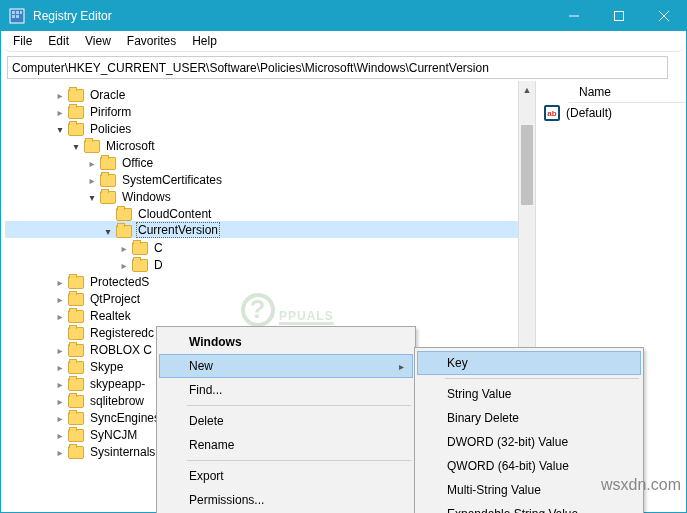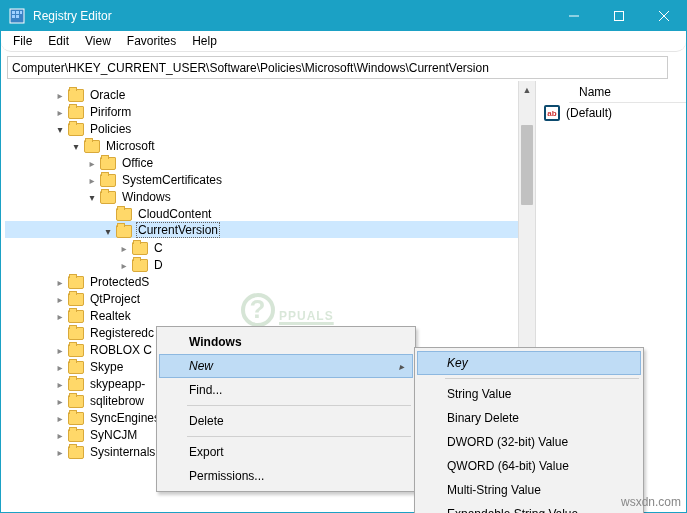--- a/index.html
+++ b/index.html
@@ -33,28 +33,28 @@
   .scrollbar .thumb{position:absolute;left:2px;right:2px;top:44px;height:80px;background:#c1c1c1;border-radius:1px;}
   .scrollbar .arrow.top{position:absolute;top:0;left:0;right:0;}
   .scrollbar .arrow.bot{position:absolute;bottom:0;left:0;right:0;}
   .rightpane { width:150px; background:#fff; }
   .rhdr { height:22px; border-bottom:1px solid #e5e5e5; display:flex; align-items:center; padding-left:10px;margin-left:33px;}
   .ritem { display:flex; align-items:center; padding:2px 8px; }
   .str-icon { width:16px;height:16px;border:2px solid #0c4a6e;background:#fff;border-radius:2px;margin-right:6px;display:inline-flex;align-items:center;justify-content:center;font-size:8px;color:#c33;font-weight:bold;}
   
   .ctx { position:absolute; background:#f2f2f2; border:1px solid #a7a7a7; box-shadow:2px 3px 3px rgba(0,0,0,.2); padding:3px 2px; z-index:10;}
   .ctx .ci { height:24px; display:flex; align-items:center; padding:0 30px 0 30px; position:relative; cursor:default;}
-  .ctx .ci.hov { background:#bfdcf5; border:1px solid #8db8e0; padding:0 29px 0 29px;font-style:italic;}
+  .ctx .ci.hov { background:#bfdcf5; border:1px solid #8db8e0; padding:0 29px 0 29px;}
   .ctx .ci.sub::after{ content:"▸"; position:absolute; right:8px; font-size:10px; color:#555;}
   .ctx .sep { height:1px; background:#d0d0d0; margin:3px 2px 3px 28px;}
   .ctx1 { left:155px; top:245px; width:260px; }
   .ctx2 { left:413px; top:266px; width:230px; }
   .watermark{position:absolute;left:240px;top:205px;font-size:38px;font-weight:700;color:rgba(120,170,120,.28);letter-spacing:1px;pointer-events:none;z-index:1;text-decoration:underline;}
   .watermark .qm{display:inline-flex;width:34px;height:34px;border:4px solid rgba(120,170,120,.3);border-radius:50%;align-items:center;justify-content:center;font-size:26px;vertical-align:middle;margin-right:4px;}
-  .attrib{position:absolute;right:6px;bottom:4px;font-size:12px;color:#888;z-index:20;}
+  .attrib{position:absolute;right:6px;bottom:19px;font-size:16px;color:#888;z-index:20;}
 </style>
 </head>
 <body>
 
 <div class="window">
 
   <div class="titlebar">
     <span class="app-icon">
       <svg width="16" height="16" viewBox="0 0 16 16">
           <rect x="1" y="1" width="14" height="14" fill="#3a82c4" stroke="#fff" stroke-width="1"></rect>
@@ -325,20 +325,23 @@
       <div class="ci hov sub">
           <span>New</span>
         </div>
       <div class="ci">
           <span>Find...</span>
         </div>
       <div class="sep"></div>
       <div class="ci">
           <span>Delete</span>
         </div>
+      <div class="ci">
+          <span>Rename</span>
+        </div>
       <div class="sep"></div>
       <div class="ci">
           <span>Export</span>
         </div>
       <div class="ci">
           <span>Permissions...</span>
         </div>
 
     </div>
 

